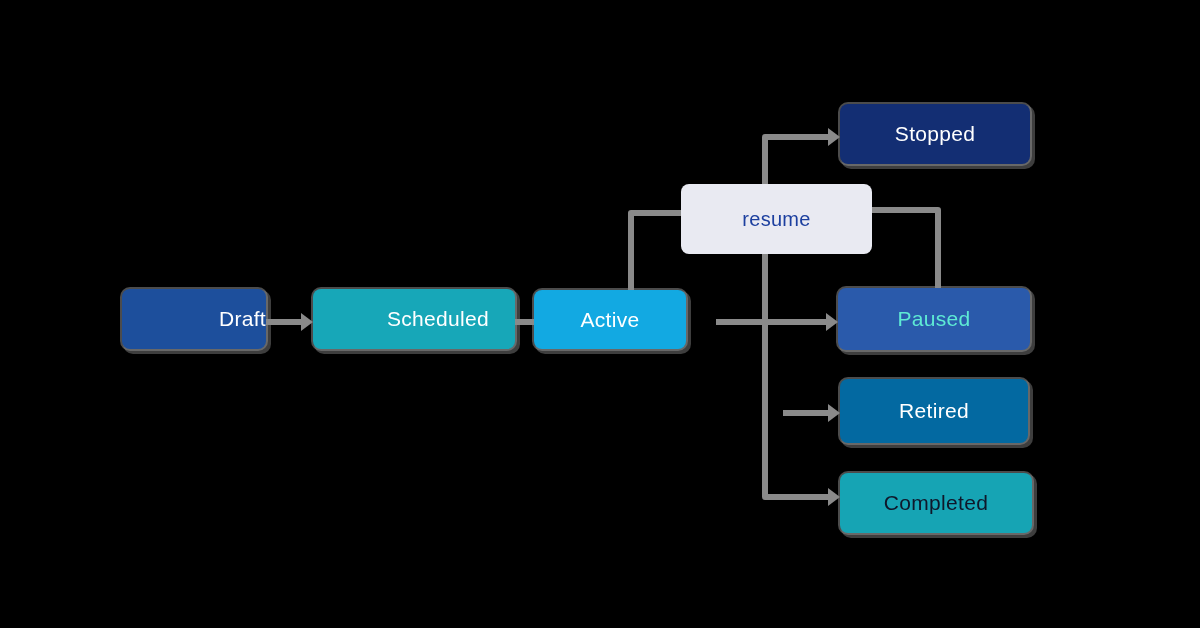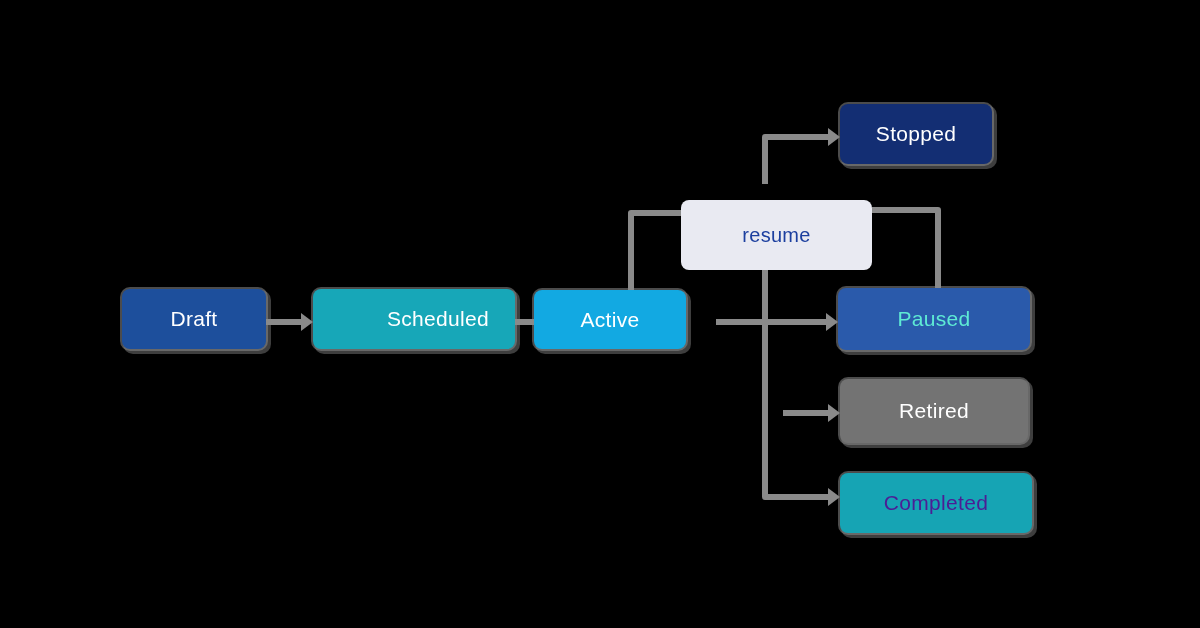--- a/index.html
+++ b/index.html
@@ -57,38 +57,38 @@
       <polyline points="681,213 631,213 631,290" fill="none" stroke="#8A8A8A" stroke-width="6" stroke-linejoin="round"></polyline>
       <polyline points="872,210 938,210 938,288" fill="none" stroke="#8A8A8A" stroke-width="6" stroke-linejoin="round"></polyline>
       <polyline points="765,184 765,137 830,137" fill="none" stroke="#8A8A8A" stroke-width="6" stroke-linejoin="round"></polyline>
       <path d="M 828 128 L 840 137 L 828 146 Z" fill="#8A8A8A"></path>
       <polyline points="765,254 765,497 830,497" fill="none" stroke="#8A8A8A" stroke-width="6" stroke-linejoin="round"></polyline>
       <path d="M 828 488 L 840 497 L 828 506 Z" fill="#8A8A8A"></path>
       <polyline points="783,413 830,413" fill="none" stroke="#8A8A8A" stroke-width="6" stroke-linejoin="round"></polyline>
       <path d="M 828 404 L 840 413 L 828 422 Z" fill="#8A8A8A"></path>
     </svg>
   <div id="nodes-layer">
-      <div class="node" style="left: 122px; top: 289px; width: 144px; height: 60px; background: rgb(29, 79, 156); color: rgb(255, 255, 255);">
+      <div class="node" style="left: 122px; top: 289px; width: 144px; height: 60px; background: rgb(29, 79, 156); color: rgb(255, 255, 255); justify-content: flex-end;">
         <span class="node-label">Draft</span>
       </div>
       <div class="node" style="left: 313px; top: 289px; width: 202px; height: 60px; background: rgb(23, 167, 184); color: rgb(255, 255, 255); padding-left: 48px;">
         <span class="node-label">Scheduled</span>
       </div>
       <div class="node" style="left: 534px; top: 290px; width: 152px; height: 59px; background: rgb(18, 169, 226); color: rgb(255, 255, 255);">
         <span class="node-label">Active</span>
       </div>
-      <div class="node flat" style="left: 681px; top: 200px; width: 191px; height: 70px; background: rgb(233, 234, 242); color: rgb(28, 63, 159);">
+      <div class="node flat" style="left: 681px; top: 184px; width: 191px; height: 70px; background: rgb(233, 234, 242); color: rgb(28, 63, 159);">
         <span class="node-label">resume</span>
       </div>
-      <div class="node" style="left: 840px; top: 104px; width: 152px; height: 60px; background: rgb(19, 46, 115); color: rgb(255, 255, 255);">
+      <div class="node" style="left: 840px; top: 104px; width: 190px; height: 60px; background: rgb(19, 46, 115); color: rgb(255, 255, 255);">
         <span class="node-label">Stopped</span>
       </div>
       <div class="node" style="left: 838px; top: 288px; width: 192px; height: 62px; background: rgb(42, 90, 171); color: #5eead4;">
         <span class="node-label">Paused</span>
       </div>
-      <div class="node" style="left: 840px; top: 379px; width: 188px; height: 64px; background: #737373; color: rgb(255, 255, 255); text-align: center;">
+      <div class="node" style="left: 840px; top: 379px; width: 188px; height: 64px; background: #0369a1; color: rgb(255, 255, 255); text-align: center;">
         <span class="node-label">Retired</span>
       </div>
-      <div class="node" style="left: 840px; top: 473px; width: 192px; height: 60px; background: rgb(22, 164, 180); color: #4c1d95;">
+      <div class="node" style="left: 840px; top: 473px; width: 192px; height: 60px; background: rgb(22, 164, 180); color: #0f172a;">
         <span class="node-label">Completed</span>
       </div>
     </div>
 </div>
 
 </body></html>

